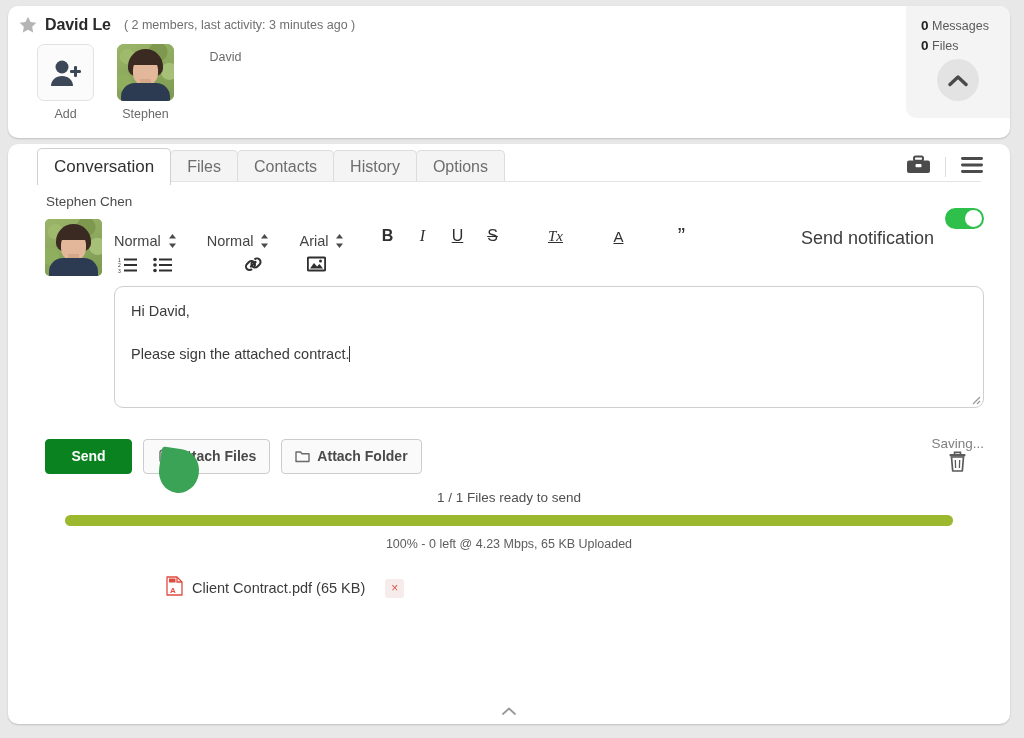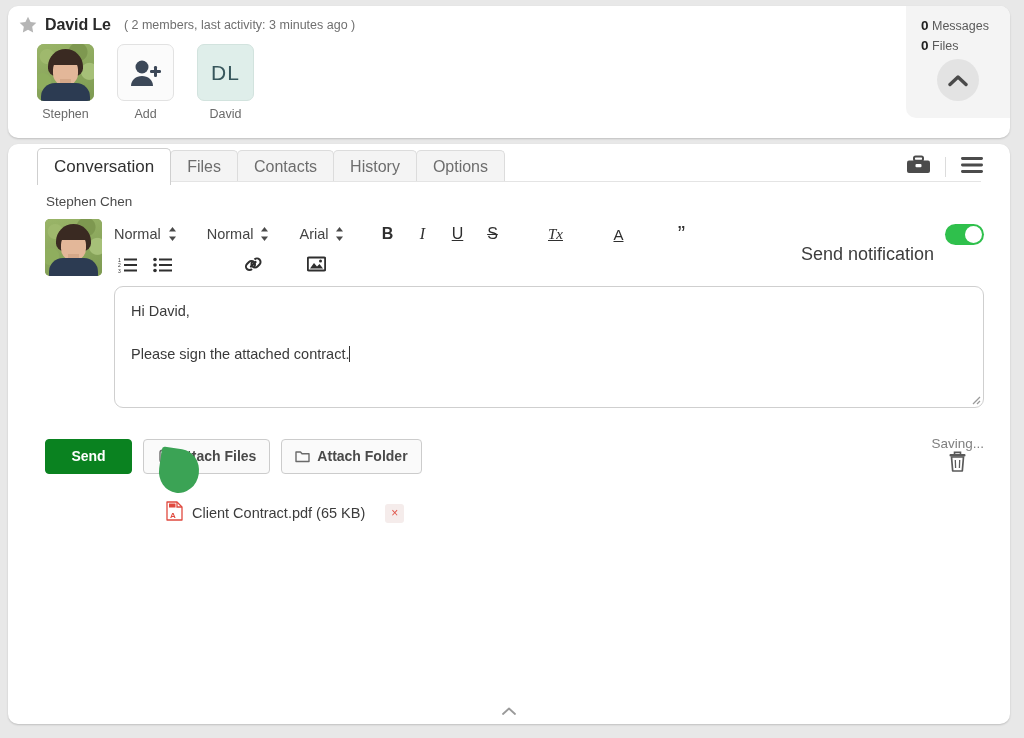--- a/index.html
+++ b/index.html
@@ -167,21 +167,21 @@
   .editor-avatar {
     width: 57px; height: 57px; border-radius: 5px;
     flex: 0 0 57px; overflow: hidden; margin-top: 2px;
   }
   .editor-main { flex: 1; margin-left: 12px; }
 
   .toolbar {
     display: flex; flex-wrap: wrap; align-items: center;
     padding-top: 2px; position: relative;
   }
-  .tb-row1 { display: flex; align-items: center; width: 100%; height: 30px; }
+  .tb-row1 { display: flex; align-items: flex-end; width: 100%; height: 30px; }
   .tb-row2 { display: flex; align-items: center; width: 100%; height: 30px; }
   .tb-select {
     display: flex; align-items: center; gap: 7px;
     font-size: 14.5px; color: #444;
     margin-right: 30px; cursor: default;
   }
   .updown { display: inline-block; }
   .tb-btn {
     width: 26px; height: 26px;
     display: flex; align-items: center; justify-content: center;
@@ -303,45 +303,44 @@
             <path fill="#b5b5b5" d="M12 2l3.1 6.3 6.9 1-5 4.9 1.2 6.9L12 17.8 5.8 21.1 7 14.2 2 9.3l6.9-1z"></path>
           </svg>
       </span>
       <span class="room-title">David Le</span>
       <span class="room-meta">( 2 members, last activity: 3 minutes ago )</span>
     </div>
 
     <div class="members-row">
 
       <div class="member">
+        <div class="member-tile tile-add">
+          <svg width="34" height="30" viewBox="0 0 34 30">
+            <circle cx="13" cy="9" r="6.5" fill="#3c4858"></circle>
+            <path d="M2 28c0-6 5-10 11-10s11 4 11 10z" fill="#3c4858"></path>
+            <rect x="25" y="8" width="3" height="11" rx="1.2" fill="#3c4858"></rect>
+            <rect x="21" y="12" width="11" height="3" rx="1.2" fill="#3c4858"></rect>
+          </svg>
+        </div>
+        <div class="member-name">Add</div>
+      </div>
+
+      <div class="member">
         <div class="member-tile photo-av">
           <div class="leaves"></div>
           <div class="hair"></div>
             <div class="face"></div>
             <div class="fringe"></div>
           <div class="neck"></div>
             <div class="body"></div>
         </div>
         <div class="member-name">Stephen</div>
       </div>
 
       <div class="member">
-        <div class="member-tile tile-add">
-          <svg width="34" height="30" viewBox="0 0 34 30">
-            <circle cx="13" cy="9" r="6.5" fill="#3c4858"></circle>
-            <path d="M2 28c0-6 5-10 11-10s11 4 11 10z" fill="#3c4858"></path>
-            <rect x="25" y="8" width="3" height="11" rx="1.2" fill="#3c4858"></rect>
-            <rect x="21" y="12" width="11" height="3" rx="1.2" fill="#3c4858"></rect>
-          </svg>
-        </div>
-        <div class="member-name">Add</div>
-      </div>
-
-      <div class="member">
-        <div class="member-tile tile-initials">DL</div>
         <div class="member-name">David</div>
       </div>
 
     </div>
 
     <div class="counts-panel">
       <div class="count-line">
         <b>0</b>
         <span>Messages</span>
       </div>
@@ -537,20 +536,27 @@
             <path d="M6.5 3 L6.5 1.4 L12.5 1.4 L12.5 3" fill="none" stroke="#5a5a5a" stroke-width="1.6"></path>
             <path d="M3.5 6 L15.5 6 L14.3 20 L4.7 20 Z" fill="none" stroke="#5a5a5a" stroke-width="1.7" stroke-linejoin="round"></path>
             <path d="M7.3 9 L7.6 17 M11.7 9 L11.4 17" stroke="#5a5a5a" stroke-width="1.3"></path>
           </svg>
         </span>
       </div>
 
       <div class="cursor-drop"></div>
     </div>
 
+    <div class="progress-area">
+      <div class="files-ready">1 / 1 Files ready to send</div>
+      <div class="bar-track">
+        <div class="bar-fill" id="bar-fill" style="width: 100%; background: rgb(156, 184, 46);"></div>
+      </div>
+      <div class="upload-stat">100% - 0 left @ 4.23 Mbps, 65 KB Uploaded</div>
+    </div>
 
     <div class="file-row">
       <span>
         <svg width="17" height="20" viewBox="0 0 17 20">
           <path d="M1 1 L11 1 L16 6 L16 19 L1 19 Z" fill="#fff" stroke="#e04a3f" stroke-width="1.3" stroke-linejoin="round"></path>
           <path d="M11 1 L11 6 L16 6" fill="none" stroke="#e04a3f" stroke-width="1.3"></path>
           <rect x="3" y="2.5" width="6.5" height="4" fill="#e04a3f"></rect>
           <text x="4" y="17" font-size="8" fill="#e04a3f" font-family="'Liberation Sans',sans-serif" font-weight="bold">A</text>
         </svg>
       </span>

